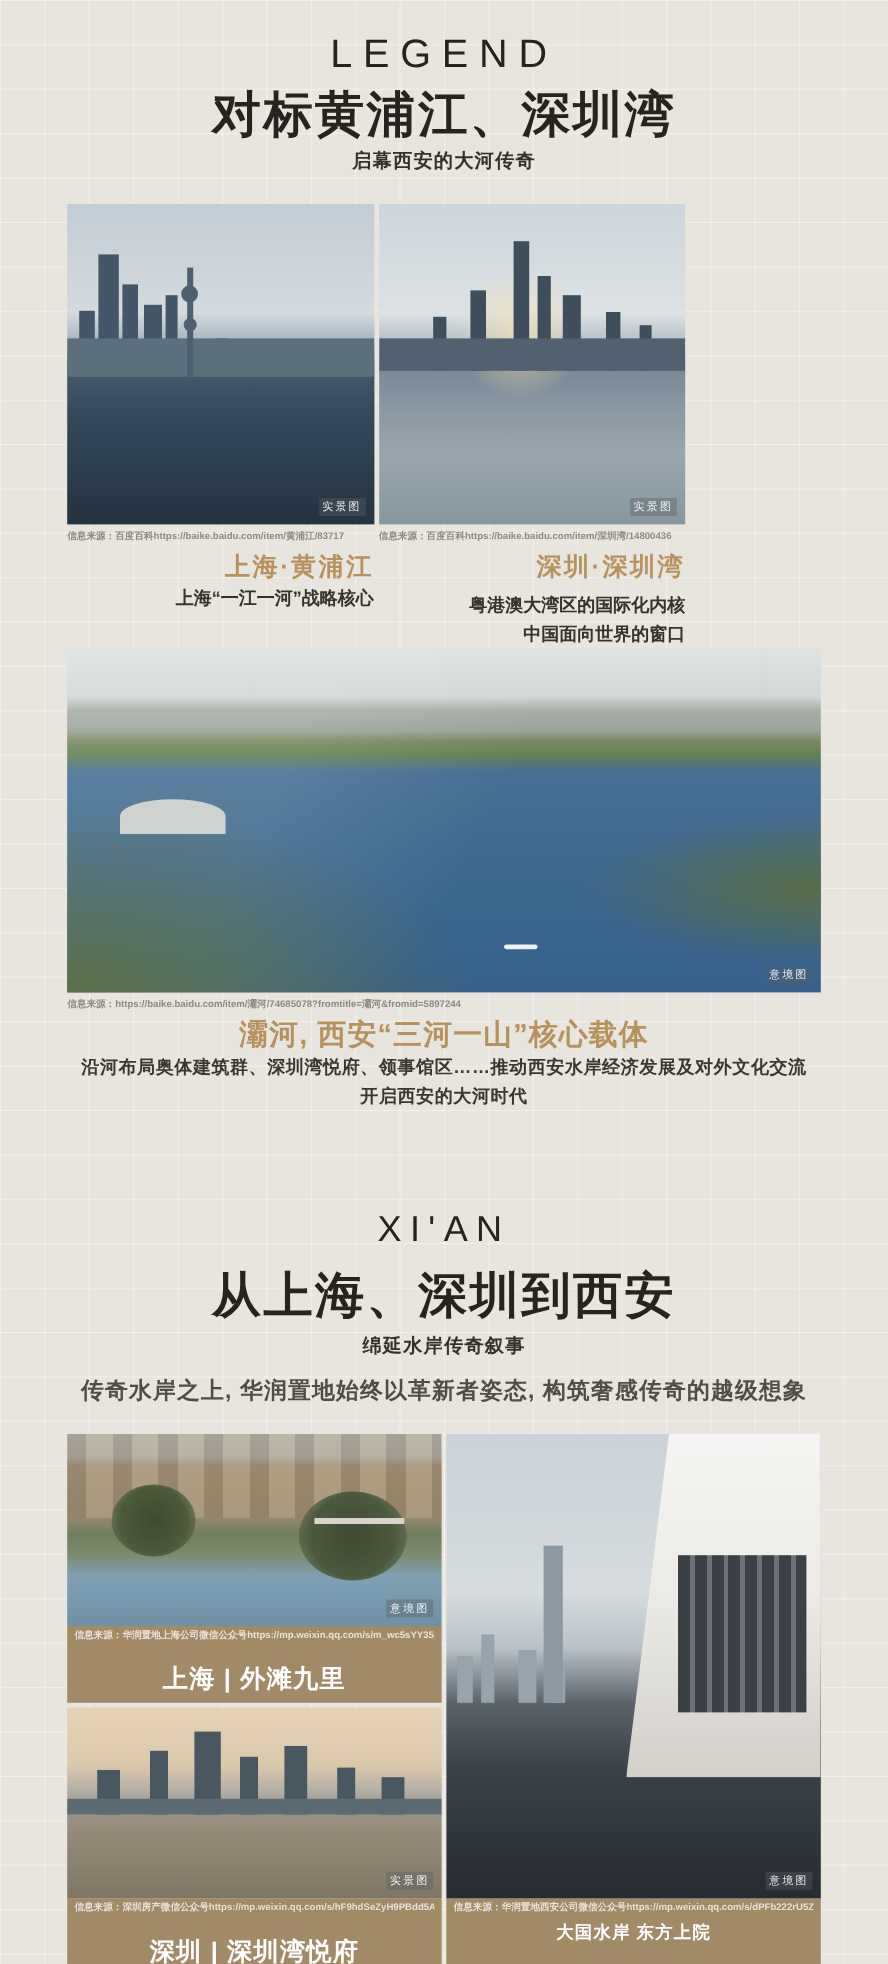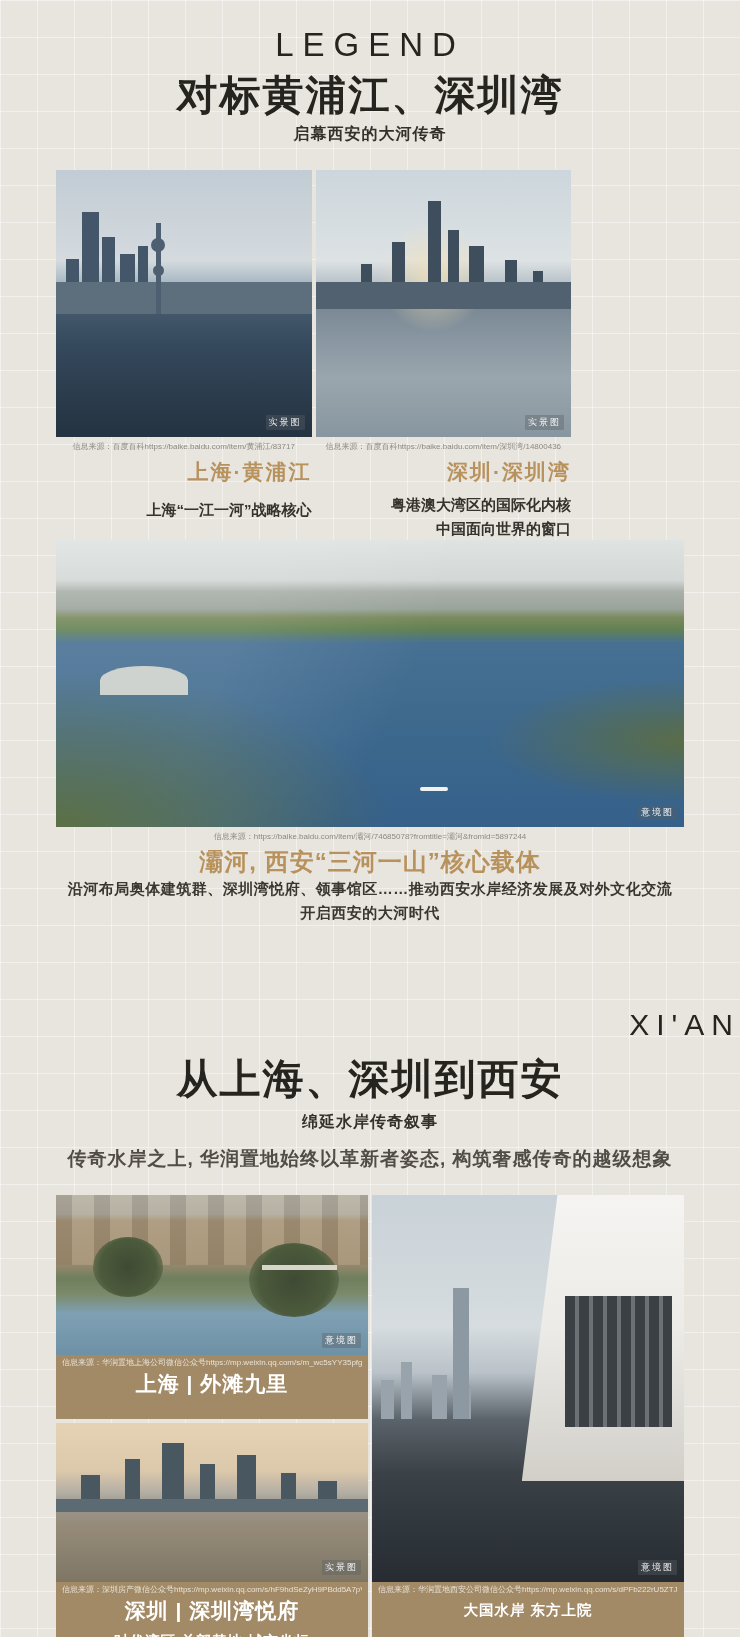--- a/index.html
+++ b/index.html
@@ -12,46 +12,46 @@
     background-size:37px 37px;
     font-family:"Liberation Sans","DejaVu Sans",sans-serif;
     color:#32302c;
   }
   .abs{position:absolute;}
   .center{width:740px;left:0;text-align:center;}
   .serif{font-family:Liberation Sans, sans-serif;}
 
   
   .eyebrow{font-size:33px;letter-spacing:9px;color:#25241f;}
-  .eyebrow-sm{font-size:30px;letter-spacing:7px;color:#25241f;text-align:right;}
+  .eyebrow-sm{font-size:30px;letter-spacing:7px;color:#25241f;}
   .h1{font-size:41px;font-weight:600;letter-spacing:2px;color:#25241f;}
   .subtitle{font-size:16px;font-weight:700;color:#33312b;letter-spacing:1px;}
   .gold-heading{font-size:24px;font-weight:700;color:#b8925c;letter-spacing:1px;}
   .body-line{font-size:15px;font-weight:600;color:#3a3731;letter-spacing:.5px;}
   .lead{font-size:19px;font-weight:600;color:#504d46;letter-spacing:1px;}
 
   
   .photo{position:relative;overflow:hidden;background:#9aa5ad;}
   .badge{
     position:absolute;right:7px;bottom:7px;z-index:5;
     font-size:9px;letter-spacing:2px;color:rgba(255,255,255,.92);
     background:rgba(90,95,100,.38);padding:1px 3px;border-radius:1px;
   }
-  .credit{font-size:8px;color:#8d8a83;white-space:nowrap;overflow:hidden;text-align:center;}
+  .credit{font-size:8px;color:#8d8a83;white-space:nowrap;overflow:hidden;text-align:left;font-weight:bold;}
 
   .row{left:56px;width:515px;display:flex;gap:4px;}
   .cell{width:312px;}
   .card-name{font-size:21px;font-weight:600;color:#b8925c;letter-spacing:2px;}
   .card-line{font-size:15px;font-weight:600;color:#35332d;line-height:24px;}
 
   
   .col{display:flex;flex-direction:column;gap:4px;width:312px;}
   .band{background:#a28a66;color:#fff;text-align:center;padding:2px 6px 10px 6px;box-sizing:border-box;}
   .band .credit{color:rgba(255,255,255,.75);height:10px;}
-  .band-title{font-size:21px;font-weight:700;letter-spacing:1px;margin-top:3px;}
+  .band-title{font-size:21px;font-weight:700;letter-spacing:1px;margin-top:18px;}
   .band-title .suffix{font-size:14px;font-weight:600;letter-spacing:0;}
   .band-sub{font-size:14.5px;font-weight:600;letter-spacing:1px;margin-top:7px;}
 
   
   .b{position:absolute;bottom:0;}
 
   
   .p-sh{background:linear-gradient(180deg,#c2ccd4 0%,#d4dade 34%,#9fb0bc 44%,#5b6c7c 50%,#42576a 54%,#35495c 66%,#2b3c4c 84%,#243341 100%);}
   .p-sh .sky{position:absolute;left:0;right:0;bottom:46%;height:40%;}
   .p-sh .sky .b{background:#44566a;}
@@ -142,21 +142,21 @@
 </div>
 
 <div class="abs row" style="top:441px">
   <div class="cell credit">信息来源：百度百科https://baike.baidu.com/item/黄浦江/83717</div>
   <div class="cell credit">信息来源：百度百科https://baike.baidu.com/item/深圳湾/14800436</div>
 </div>
 
 <div class="abs row" style="top:458px">
   <div class="cell" style="text-align:right">
     <div class="serif card-name">上海·黄浦江</div>
-    <div class="card-line" style="margin-top:12px">上海“一江一河”战略核心</div>
+    <div class="card-line" style="margin-top:1px">上海“一江一河”战略核心</div>
   </div>
   <div class="cell" style="text-align:right">
     <div class="serif card-name">深圳·深圳湾</div>
     <div class="card-line" style="margin-top:7px">粤港澳大湾区的国际化内核</div>
     <div class="card-line">中国面向世界的窗口</div>
   </div>
 </div>
 
 <div class="abs photo p-bahe" style="top:540px;left:56px;width:628px;height:287px">
   <div class="dome"></div>

